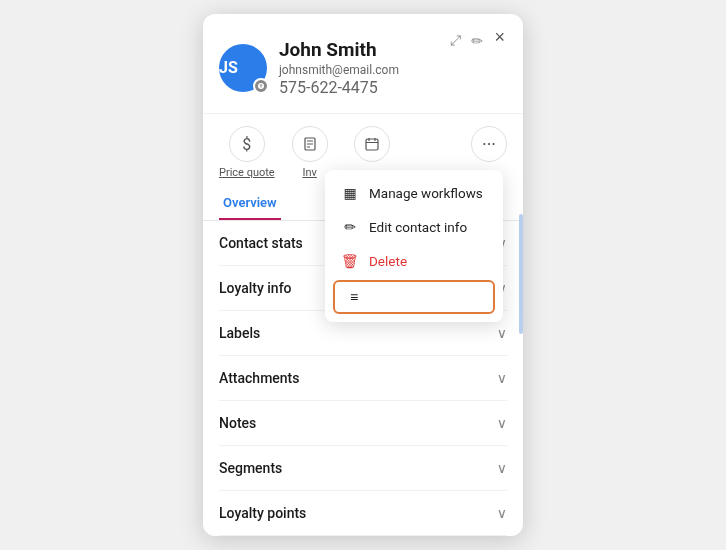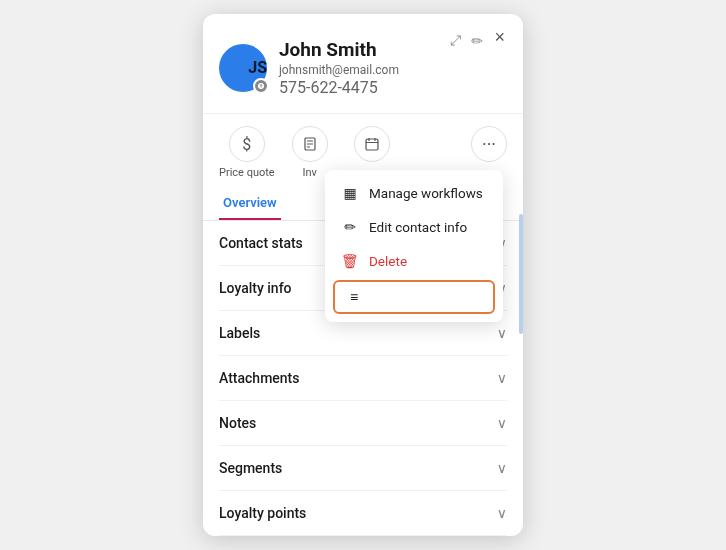--- a/index.html
+++ b/index.html
@@ -40,26 +40,26 @@
       padding: 24px 16px 16px 16px;
       gap: 12px;
       border-bottom: 1px solid #f0f0f0;
       position: relative;
     }
     .avatar {
       width: 48px;
       height: 48px;
       border-radius: 50%;
       background: #2b7de9;
-      color: #0f172a;
+      color: #ffffff;
       font-weight: 700;
       font-size: 16px;
       display: flex;
       align-items: center;
-      justify-content: flex-end;
+      justify-content: flex-start;
       position: relative;
       flex-shrink: 0;
     }
     .avatar-badge {
       position: absolute;
       bottom: -2px;
       right: -2px;
       width: 16px;
       height: 16px;
       background: #888;
@@ -123,20 +123,21 @@
       display: flex;
       align-items: center;
       justify-content: center;
       font-size: 16px;
       color: #555;
       background: #fff;
     }
     .action-label {
       font-size: 11px;
       color: #555;
+      text-decoration: underline;
     }
     .more-btn {
       width: 36px;
       height: 36px;
       border-radius: 50%;
       border: 1.5px solid #e0e0e0;
       display: flex;
       align-items: center;
       justify-content: center;
       font-size: 18px;

